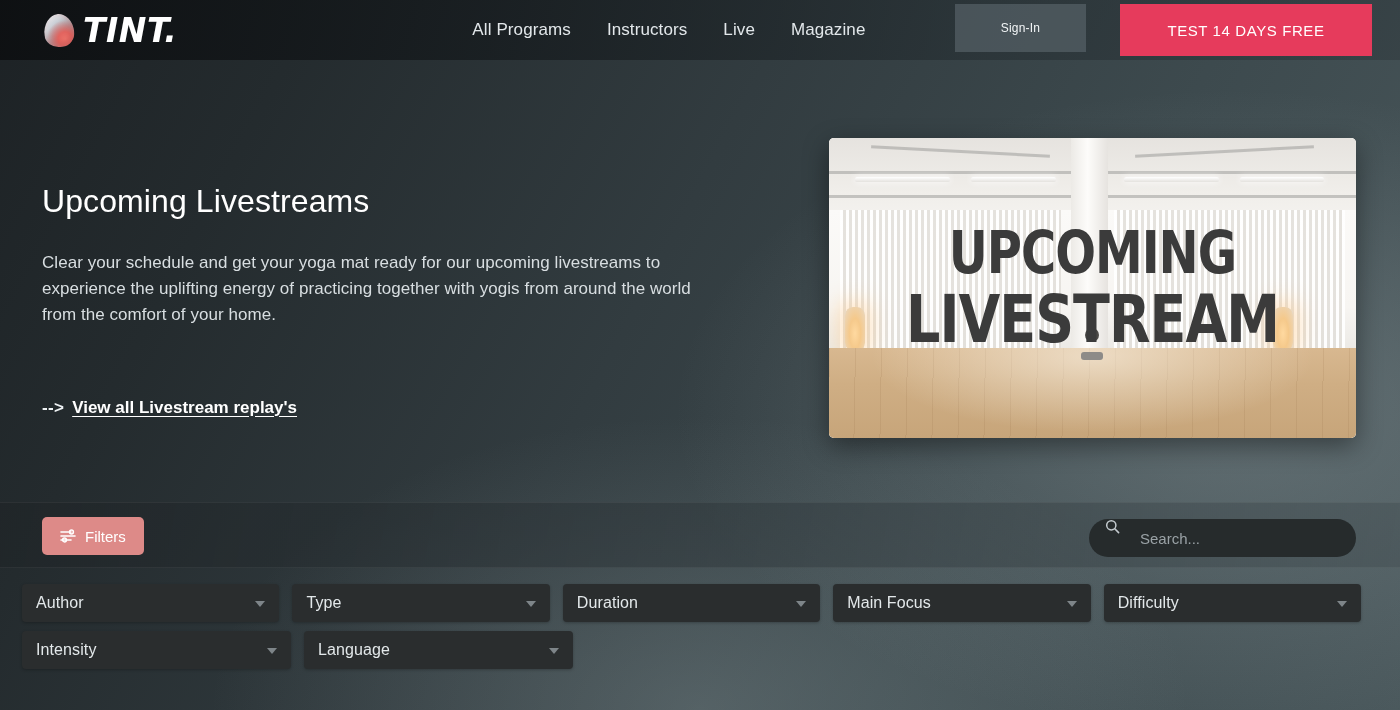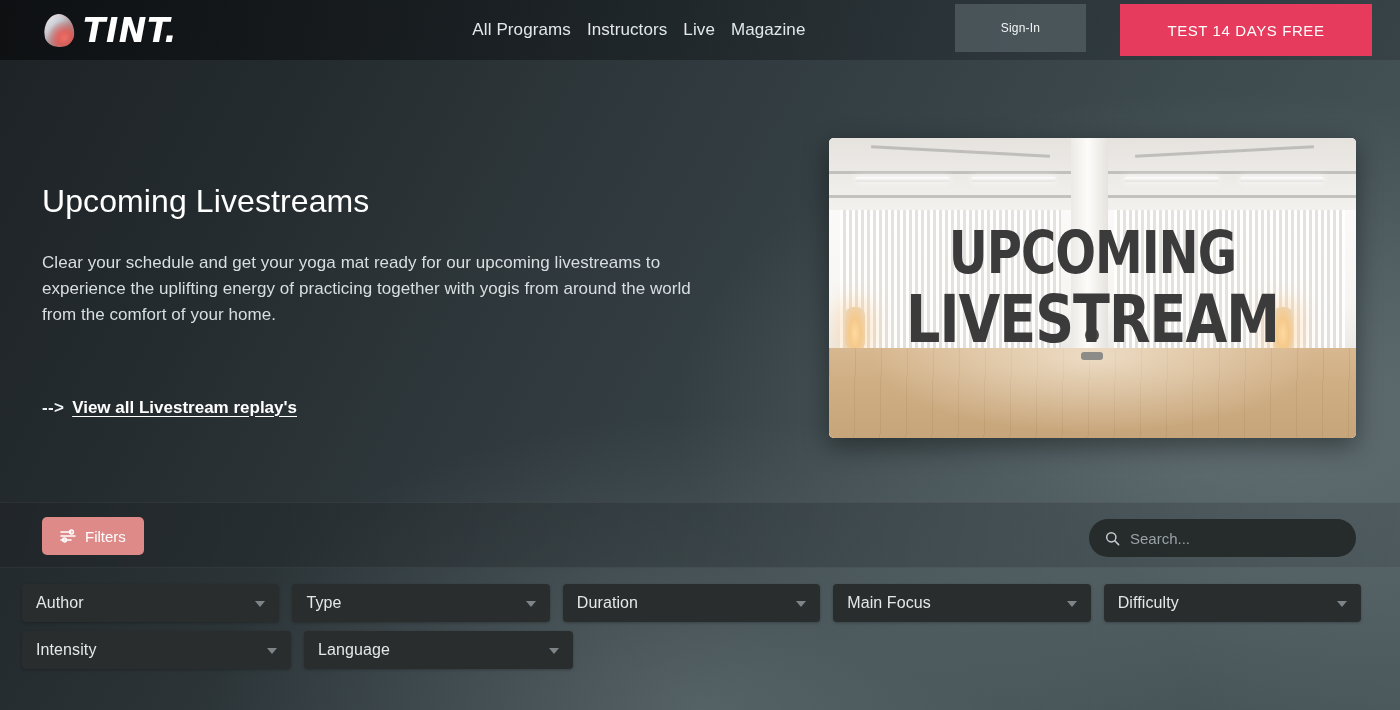--- a/index.html
+++ b/index.html
@@ -39,21 +39,21 @@
     border-radius:52% 50% 44% 50% / 62% 58% 42% 40%;
     transform:rotate(-6deg);
     box-shadow:inset -2px -3px 7px rgba(180,70,70,0.45), inset 2px 2px 6px rgba(255,255,255,0.35);
   }
   .logo-text {
     font-family:"DejaVu Sans", sans-serif;
     font-size:33px; font-weight:bold; font-style:italic;
     letter-spacing:0.5px; color:#ffffff; line-height:1;
   }
 
-  .nav { display:flex; align-items:center; gap:16px; margin-left:295px; }
+  .nav { display:flex; align-items:center; gap:36px; margin-left:295px; }
   .nav-link {
     font-size:17px; color:#e2e7ea; text-decoration:none;
     white-space:nowrap; letter-spacing:0.1px; cursor:pointer;
   }
 
   .signin-btn {
     position:absolute; left:955px; top:4px;
     width:131px; height:48px;
     display:flex; align-items:center; justify-content:center;
     background:rgba(92,104,110,0.62);
@@ -183,21 +183,21 @@
     display:flex; align-items:center; gap:9px;
     background:#dd8a88; border:none; border-radius:5px;
     color:#ffffff; font-size:15px;
     font-family:"Liberation Sans", sans-serif;
     cursor:pointer;
   }
   .sliders-icon { display:block; width:16px; height:14px; }
   .search-box {
     position:absolute; left:1089px; top:16px;
     width:267px; height:38px;
-    display:flex; align-items:center; gap:10px;
+    display:flex; gap:20px;
     padding:0 16px;
     background:#262b2c; border-radius:19px;
   }
   .search-icon { display:block; width:15px; height:15px; flex:none; }
   .search-input {
     flex:1; background:transparent; border:none; outline:none;
     color:#d5dadd; font-size:15px;
     font-family:"Liberation Sans", sans-serif;
   }
   .search-input::placeholder { color:#9aa2a6; }

